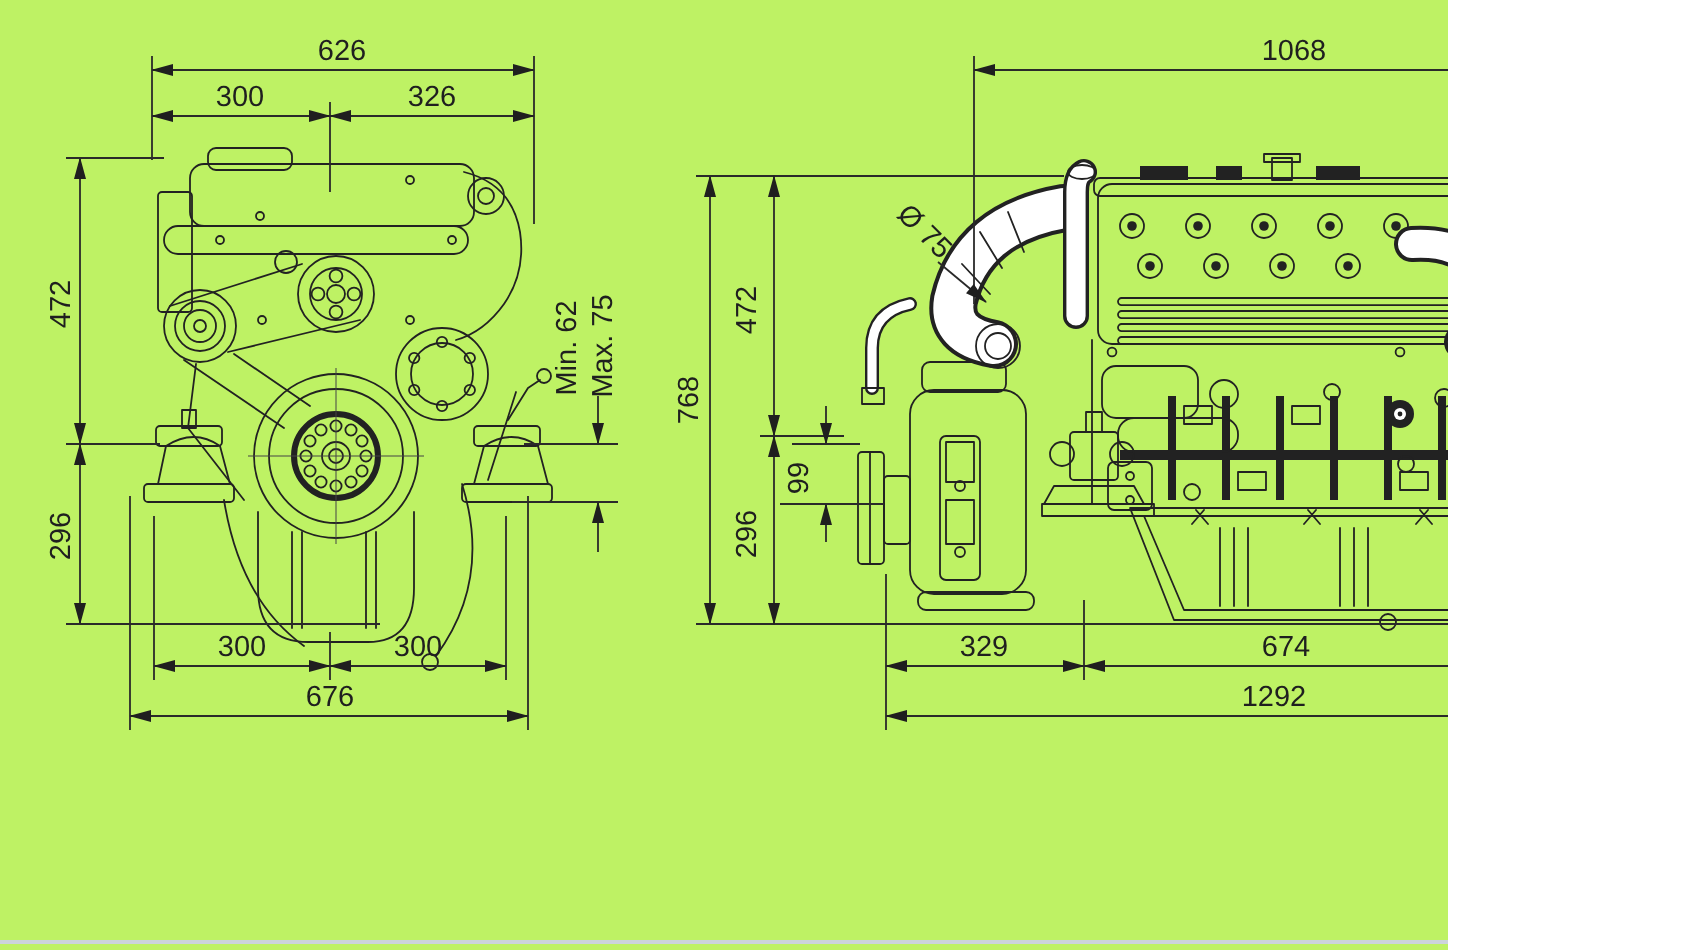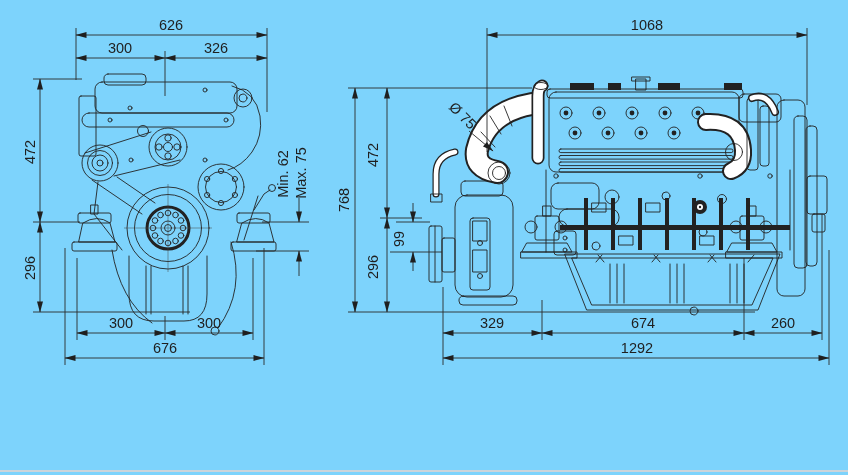--- a/index.html
+++ b/index.html
@@ -1,16 +1,16 @@
 <!DOCTYPE html>
 <html><head>
 <meta charset="utf-8">
 <style>
   html,body{margin:0;padding:0;background:#fff;}
-  .stage{position:relative;width:848px;height:475px;background:#7dd3fc;overflow:hidden;
+  .stage{position:relative;width:724px;height:475px;background:#bef264;overflow:hidden;
          font-family:"Liberation Sans",sans-serif;}
   svg{position:absolute;left:0;top:0;}
   .art{stroke:#222;stroke-width:0.9;fill:none;stroke-linecap:round;stroke-linejoin:round;}
   .artfill{fill:#222;stroke:none;}
   .artwhite{fill:#fff;stroke:none;}
   .tube-o{stroke:#222;fill:none;stroke-linecap:round;}
   .tube-i{stroke:#fff;fill:none;stroke-linecap:round;}
   .thin{stroke:#444;stroke-width:0.5;fill:none;}
   .dimline{stroke:#2a2a2a;stroke-width:0.9;fill:none;}
   .dimtext{fill:#1f1f1f;font-family:"Liberation Sans",sans-serif;font-size:14.5px;}

